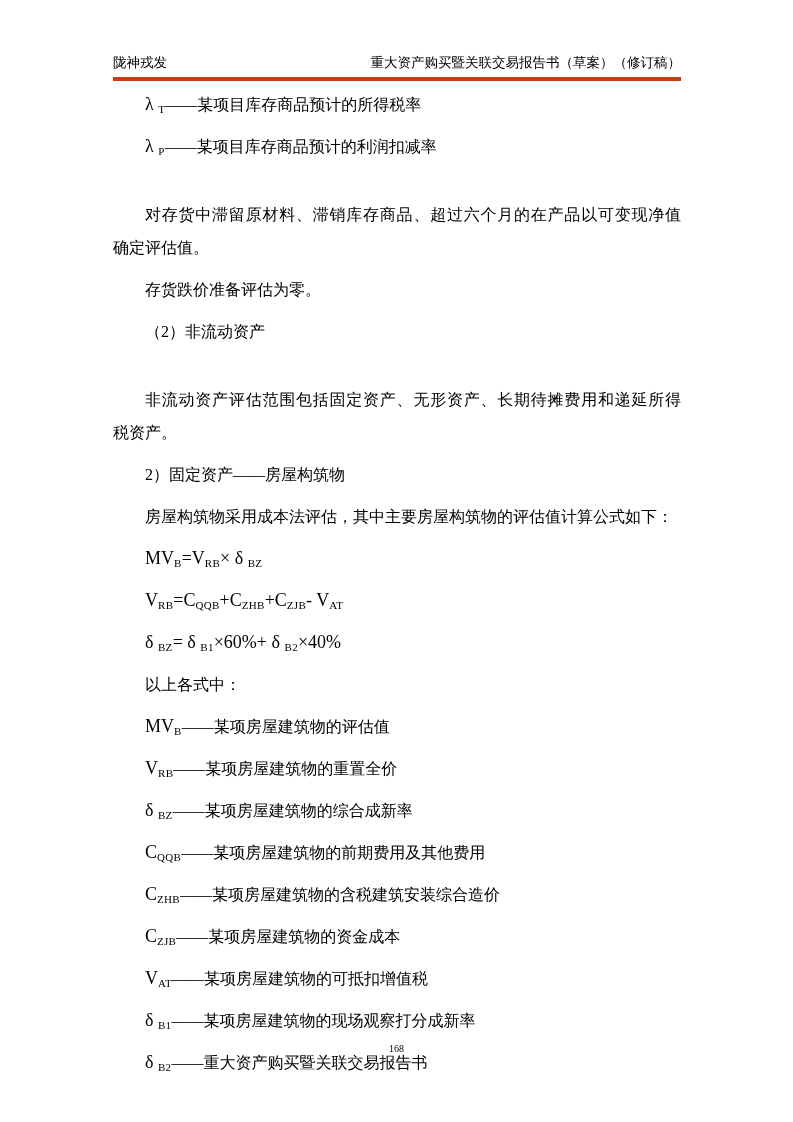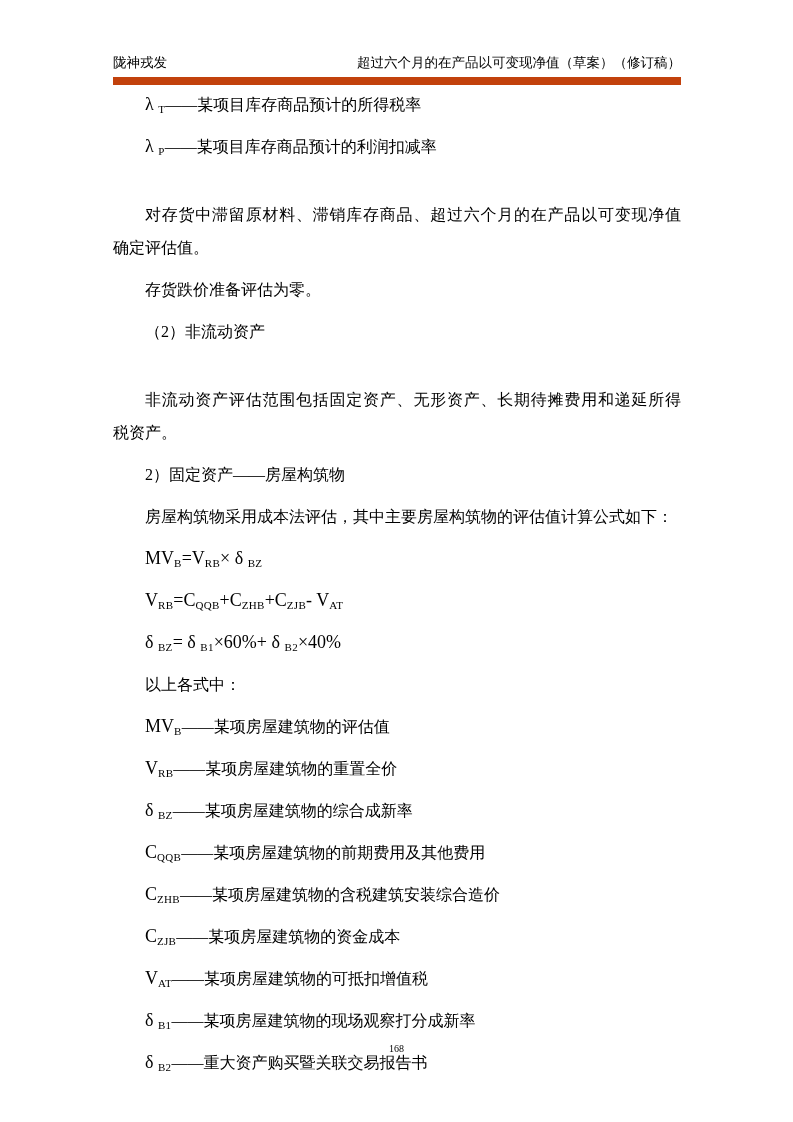--- a/index.html
+++ b/index.html
@@ -20,21 +20,21 @@
     position: absolute;
     left: 113px;
     top: 52px;
     width: 568px;
     display: flex;
     justify-content: space-between;
     align-items: flex-end;
     font-size: 13.5px;
     line-height: 22px;
     padding-bottom: 3px;
-    border-bottom: 8px solid #c2410c;
+    border-bottom: 4px solid #c2410c;
   }
   .header .h-left { white-space: nowrap; }
   .header .h-right { white-space: nowrap; }
   .content {
     position: absolute;
     left: 113px;
     top: 88px;
     width: 568px;
   }
   p.para {
@@ -73,21 +73,21 @@
     font-size: 10px;
     line-height: 18px;
   }
 </style>
 </head>
 <body>
 
 <div class="page">
   <div class="header">
     <span class="h-left">陇神戎发</span>
-    <span class="h-right">超过六个月的在产品以可变现净值（草案）（修订稿）</span>
+    <span class="h-right">重大资产购买暨关联交易报告书（草案）（修订稿）</span>
   </div>
 
   <div class="content">
       <p class="para"><span class="sym">λ <sub>T</sub></span><span class="run">——某项目库存商品预计的所得税率</span></p>
       <p class="para"><span class="sym">λ <sub>P</sub></span><span class="run">——某项目库存商品预计的利润扣减率</span></p>
       <p class="para">
         <span class="line first filled">对存货中滞留原材料、滞销库存商品、超过六个月的在产品以可变现净值</span>
         <span class="line">确定评估值。</span>
       </p>
       <p class="para">

